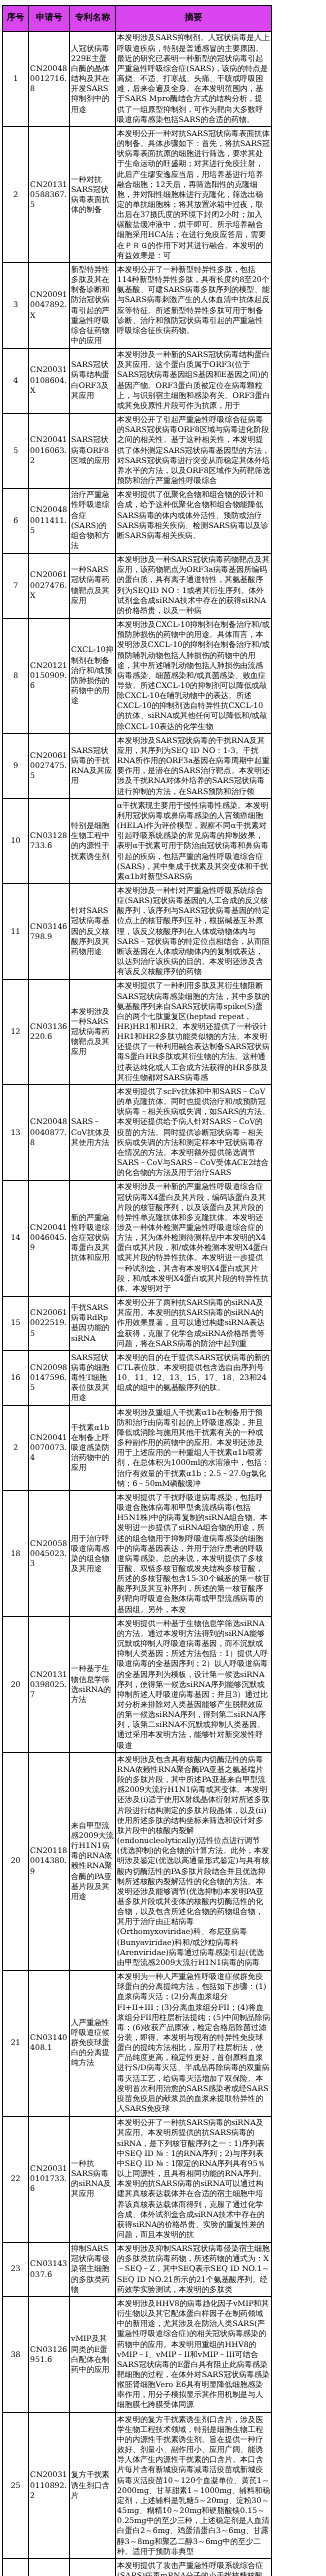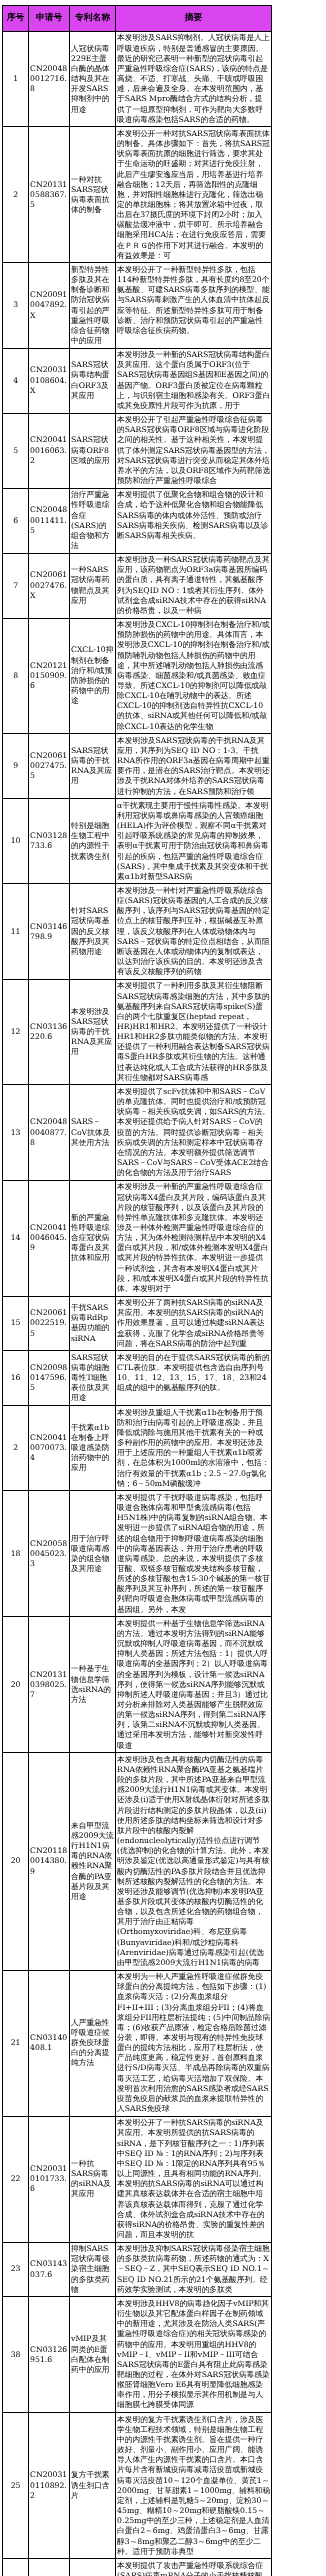--- a/index.html
+++ b/index.html
@@ -141,21 +141,21 @@
   </tr>
         <tr>
     <td class="c-no">11</td>
     <td class="c-app">CN03146798.9</td>
     <td class="c-title">针对SARS冠状病毒基因的反义核酸序列及其药物用途</td>
     <td class="c-abs">本发明涉及一种针对严重急性呼吸系统综合症(SARS)冠状病毒基因的人工合成的反义核酸序列，该序列与SARS冠状病毒基因的特定位点上的核苷酸序列互补，根据碱基互补原理，该反义核酸序列在人体或动物体内与SARS－冠状病毒的特定位点相结合，从而阻断该基因在人体或动物体内的复制或表达，以达到治疗该疾病的目的。本发明还涉及含有该反义核酸序列的药物</td>
   </tr>
         <tr>
     <td class="c-no">12</td>
     <td class="c-app">CN03136220.6</td>
-    <td class="c-title">本发明涉及SARS冠状病毒的干扰RNA及其应用</td>
+    <td class="c-title">本发明涉及一种SARS冠状病毒药物靶点及其应用</td>
     <td class="c-abs">本发明提供了一种利用多肽及其衍生物阻断SARS冠状病毒感染细胞的方法，其中多肽的氨基酸序列来自SARS冠状病毒spike(S)蛋白的两个七肽重复区(heptad repeat，HR)HR1和HR2。本发明还提供了一种设计HR1和HR2多肽功能类似物的方法。本发明还提供了一种利用融合表达制备SARS冠状病毒S蛋白HR多肽或其衍生物的方法。这种通过表达纯化或人工合成方法获得的HR多肽及其衍生物都对SARS病毒感</td>
   </tr>
         <tr>
     <td class="c-no">13</td>
     <td class="c-app">CN200480040877.8</td>
     <td class="c-title">SARS－CoV抗体及其使用方法</td>
     <td class="c-abs">本发明提供了scFv抗体和中和SARS－CoV的单克隆抗体。同时也提供治疗和/或预防冠状病毒－相关疾病或失调，如SARS的方法。本发明还提供给予病人针对SARS－CoV的疫苗的方法。同时提供诊断冠状病毒－相关疾病或失调的方法和测定样本中冠状病毒存在情况的方法。本发明额外提供筛选调节SARS－CoV与SARS－CoV受体ACE2结合的化合物的方法及用于治疗SARS</td>
   </tr>
         <tr>
     <td class="c-no">14</td>

